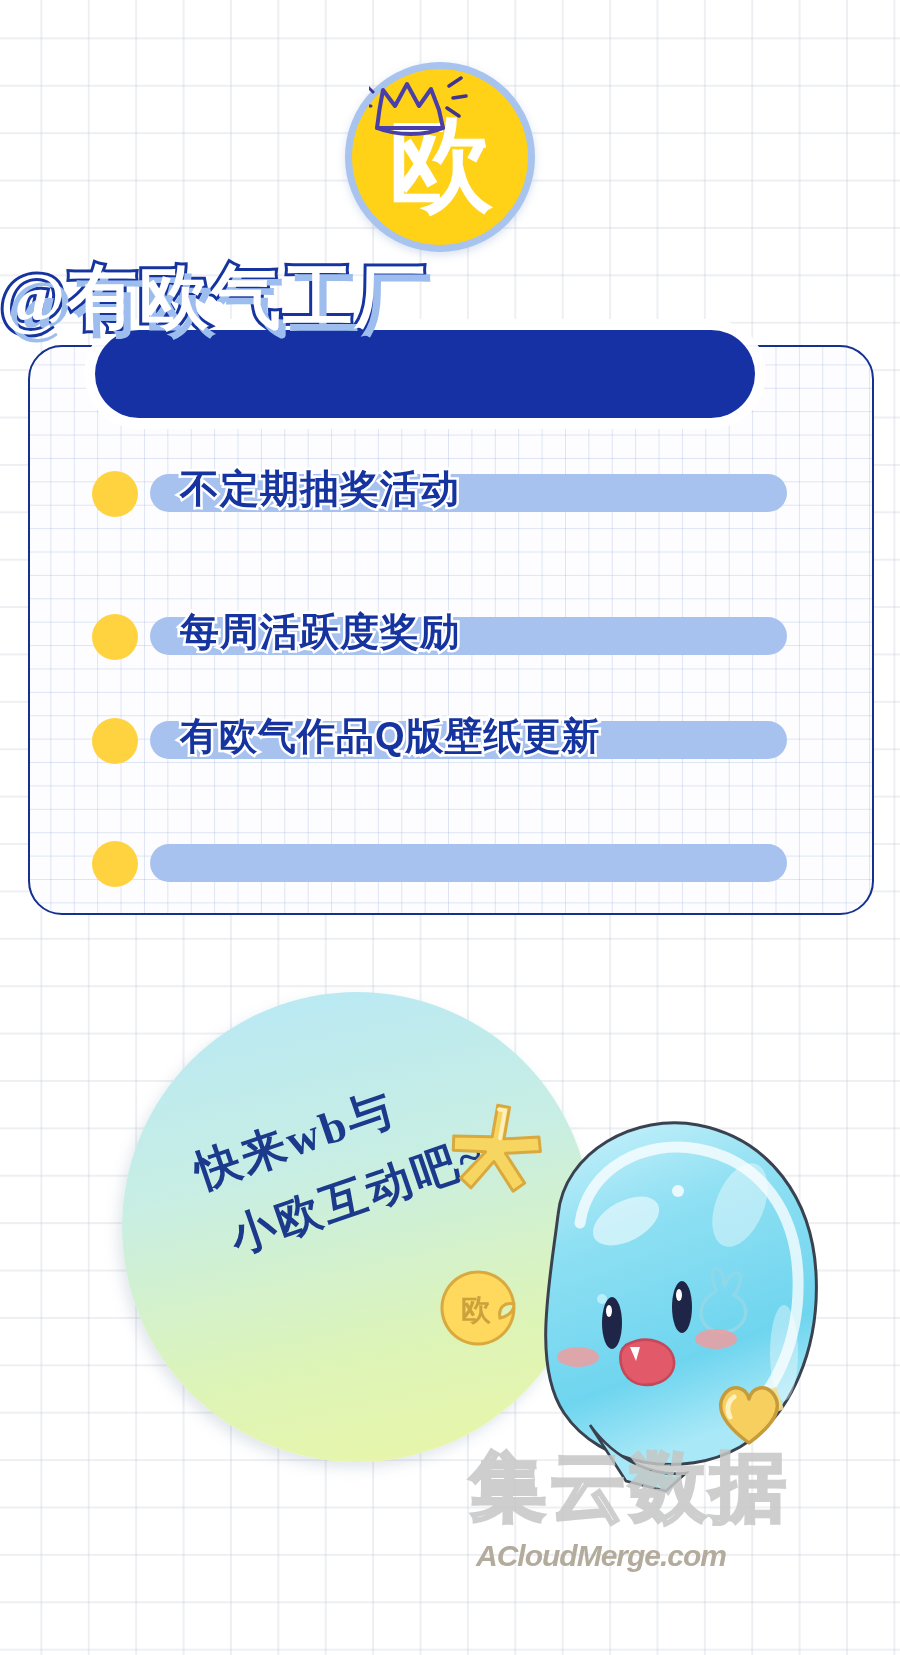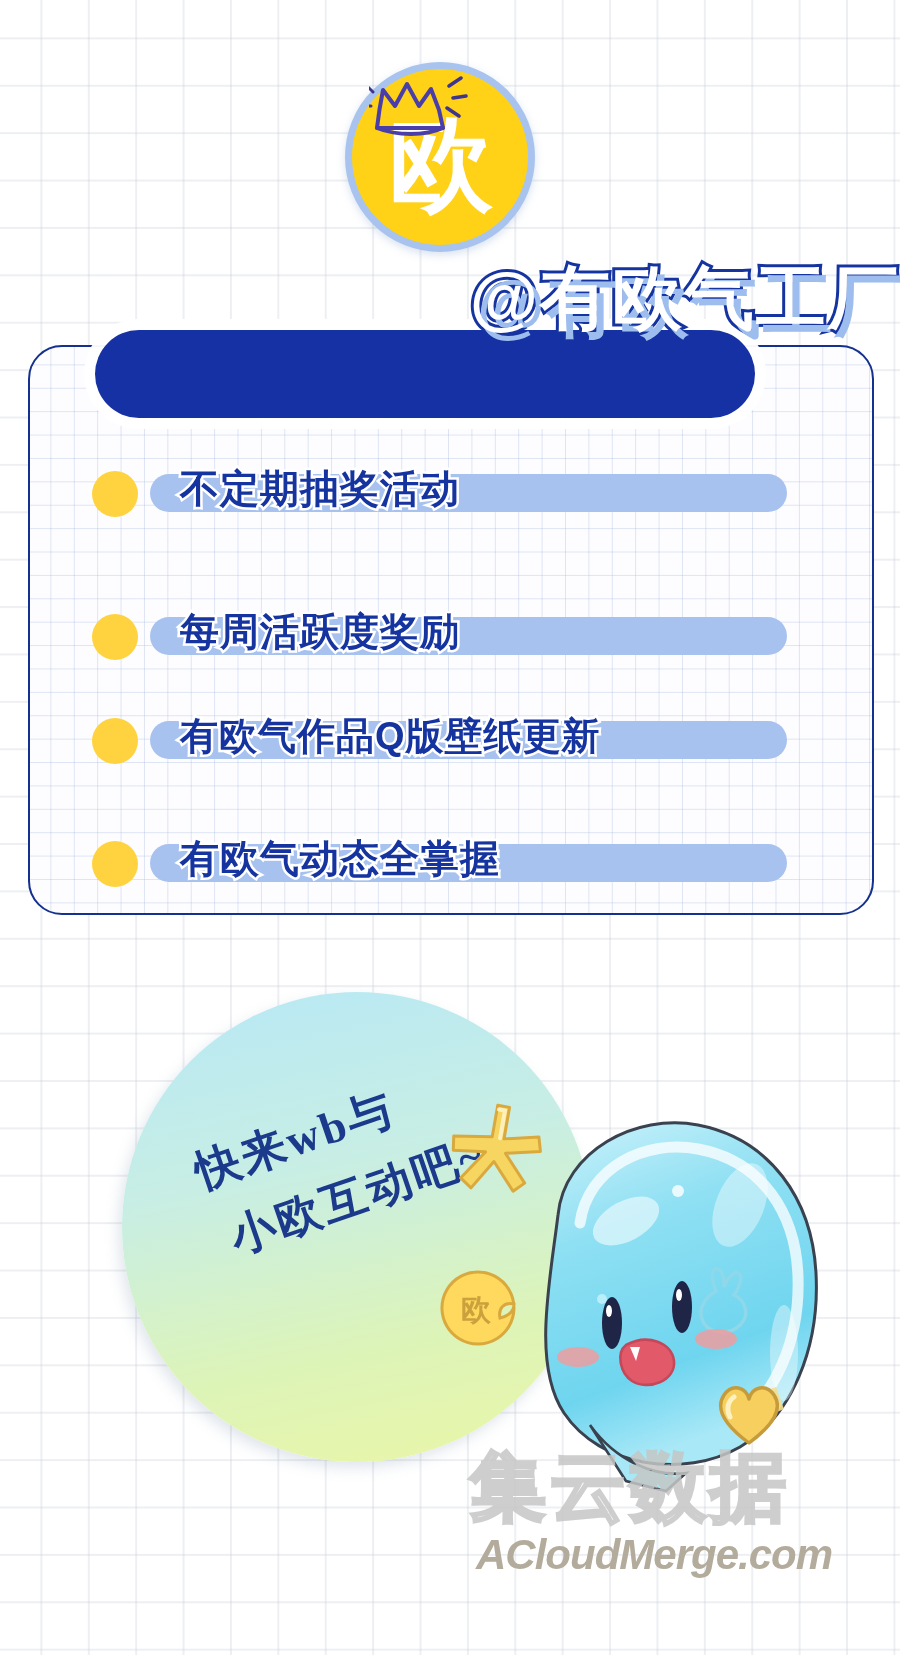--- a/index.html
+++ b/index.html
@@ -55,22 +55,22 @@
   }
 
   
   #banner{
     position:absolute;left:95px;top:330px;width:660px;height:88px;
     background:#1531a4;border-radius:44px;
     box-shadow:0 0 0 11px rgba(255,255,255,.96);
   }
   #banner-title{
     position:absolute;left:0;top:263px;width:900px;
-    text-align:right;
-    font-family:Liberation Sans, sans-serif;
+    text-align:left;
+    font-family:Liberation Serif, serif;
     font-size:70px;font-weight:700;line-height:1;
     letter-spacing:2px;
     color:#ffffff;
     -webkit-text-stroke:6px #1634a0;
     paint-order:stroke fill;
     text-shadow:7px 8px 0 #9dbdee;
     white-space:nowrap;
   }
 
   
@@ -124,23 +124,23 @@
   
   #wm{position:absolute;left:470px;top:1455px;width:420px;height:180px;}
   #wm-cn{
     font-family:Liberation Mono, monospace;
     font-size:76px;font-weight:700;letter-spacing:4px;
     color:transparent;
     -webkit-text-stroke:3px rgba(196,198,196,.85);
     line-height:1;white-space:nowrap;
   }
   #wm-en{
-    margin-left:6px;
+    margin-top:8px;margin-left:6px;
     font-family:"Liberation Sans","DejaVu Sans",sans-serif;
-    font-size:42px;font-weight:700;font-style:italic;
+    font-size:30px;font-weight:700;font-style:italic;
     letter-spacing:-1px;color:#b3ab9b;white-space:nowrap;
   }
 </style>
 </head>
 <body>
 
 <div id="page">
 
   <div id="logo-wrap">
     <div id="logo-circle"></div>
@@ -170,21 +170,20 @@
 
       <div class="row r2">
         <div class="bullet"></div>
         <div class="bar"></div>
         <div class="label">有欧气作品Q版壁纸更新</div>
       </div>
 
       <div class="row r3">
         <div class="bullet"></div>
         <div class="bar"></div>
-        <div class="label">有欧气动态全掌握</div>
       </div>
 
     </div>
   </div>
 
   <div id="banner"></div>
   <div id="banner-title">@有欧气工厂</div>
 
   <div id="blob"></div>
 

